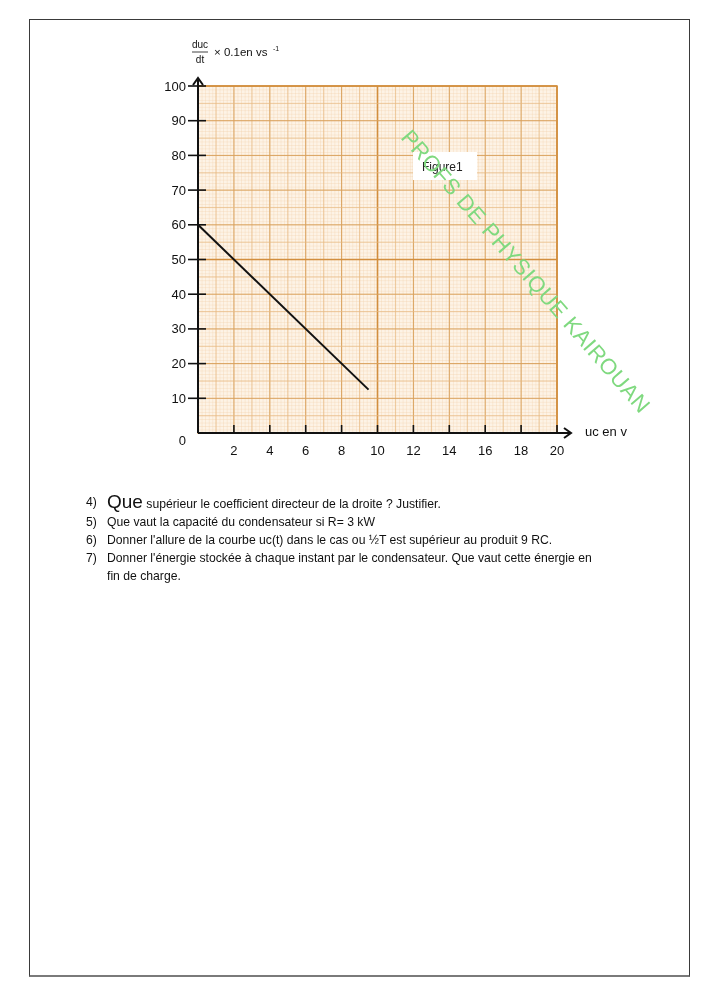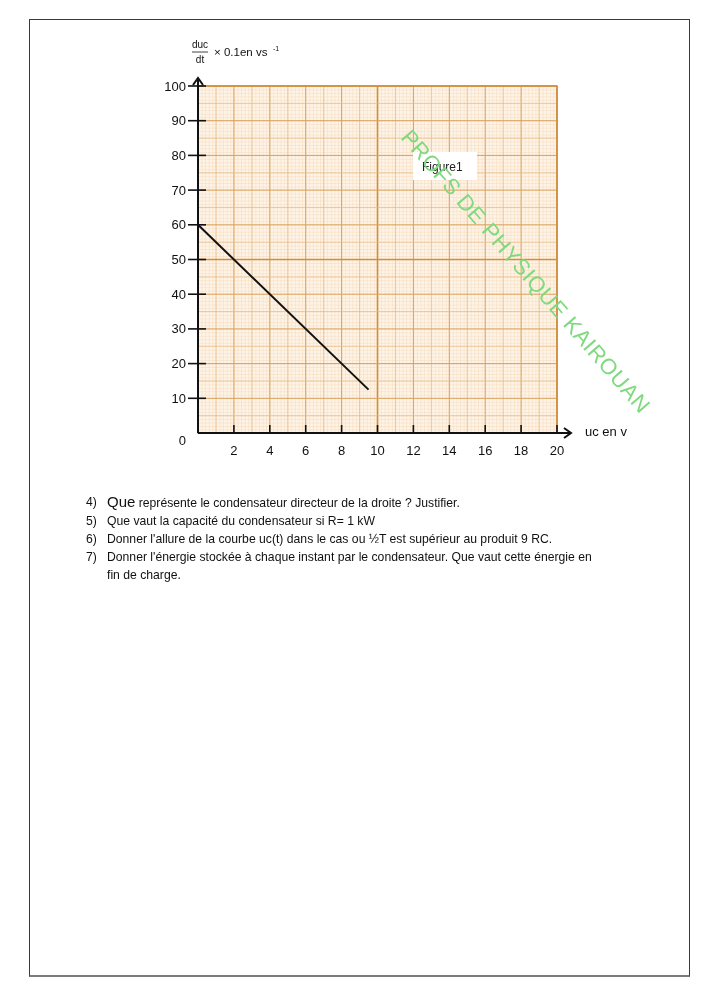--- a/index.html
+++ b/index.html
@@ -8,21 +8,21 @@
   .page-border { position:absolute; left:29px; top:19px; width:661px; height:958px;
                  border:1px solid #3a3a3a; border-bottom:2px solid #7a7a7a; box-sizing:border-box; }
   .watermark { position:absolute; left:415px; top:125px; transform-origin:0 0;
                transform:rotate(49deg); color:#7fd97f; font-size:22px; letter-spacing:0.5px;
                white-space:nowrap; font-family:"Liberation Sans", sans-serif; }
   svg text { font-family:"Liberation Sans", sans-serif; }
   .questions { position:absolute; left:86px; top:493px; width:560px; font-size:12.2px; line-height:18px; }
   .q { display:flex; }
   .q .num { width:21px; flex:none; }
   .q .txt { flex:1; }
-  .q .lead { font-size:15px; }
+  .q .lead { font-size:19px; }
 </style>
 </head>
 <body>
 
 <div class="page-border"></div>
 
 <svg id="chart" width="720" height="480" style="position:absolute;left:0;top:0" xmlns="http://www.w3.org/2000/svg">
   <defs>
     <pattern id="minor" width="3.59" height="3.47" patternUnits="userSpaceOnUse" x="198" y="86">
       <rect width="3.59" height="3.47" fill="#fdf3e6"></rect>
@@ -139,25 +139,25 @@
     <rect x="413" y="152" width="64" height="28" fill="#ffffff"></rect>
     <text x="422" y="171" font-size="12" fill="#222">Figure1</text>
   </g>
 </svg>
 
 <div class="watermark">PROFS DE PHYSIQUE KAIROUAN</div>
 
 <div class="questions">
   <div class="q">
     <span class="num">4)</span>
-    <span class="txt"><span class="lead">Que</span><span> représente le condensateur directeur de la droite ? Justifier.</span></span>
+    <span class="txt"><span class="lead">Que</span><span> supérieur le coefficient directeur de la droite ? Justifier.</span></span>
   </div>
   <div class="q">
     <span class="num">5)</span>
-    <span class="txt">Que vaut la capacité du condensateur si R= 1 kW</span>
+    <span class="txt">Que vaut la capacité du condensateur si R= 3 kW</span>
   </div>
   <div class="q">
     <span class="num">6)</span>
     <span class="txt">Donner l'allure de la courbe uc(t) dans le cas ou ½T est supérieur au produit 9 RC.</span>
   </div>
   <div class="q">
     <span class="num">7)</span>
     <span class="txt" style="padding-right:40px">Donner l'énergie stockée à chaque instant par le condensateur. Que vaut cette énergie en fin de charge.</span>
   </div>
 </div>

